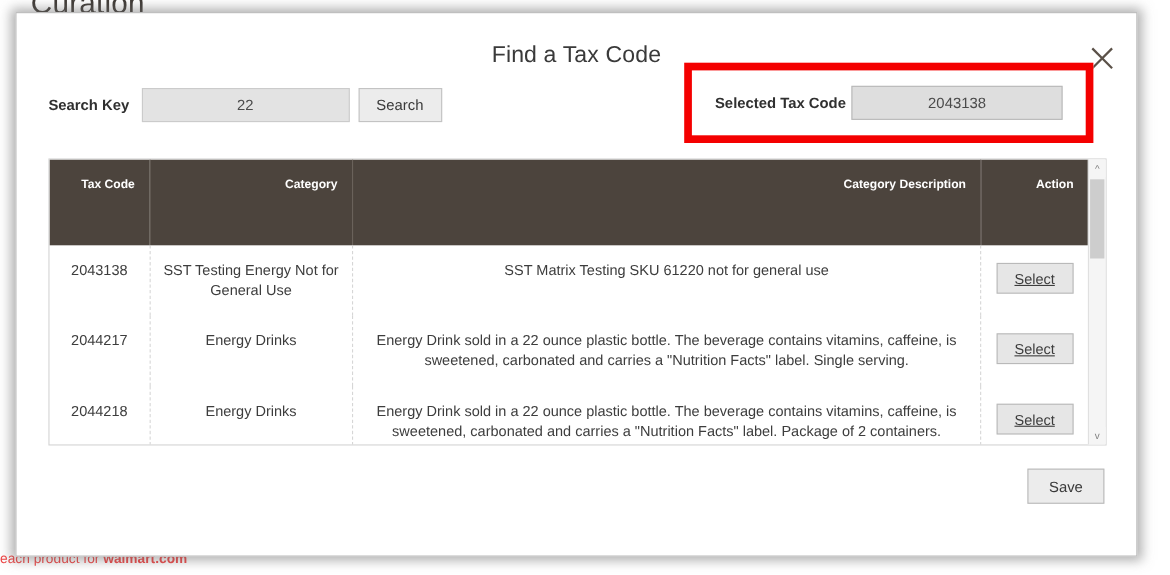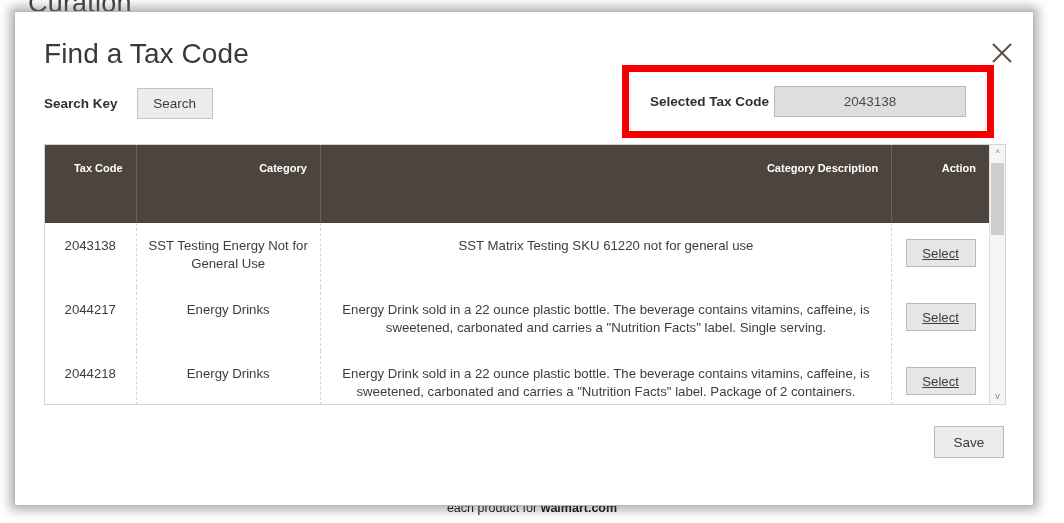--- a/index.html
+++ b/index.html
@@ -29,23 +29,22 @@
     font-size: 27px;
     color: #3f3a36;
     letter-spacing: .2px;
     white-space: nowrap;
   }
   .bg-footnote {
     position: absolute;
     left: 0;
     top: 501px;
     width: 1064px;
-    text-align: center;
     font-size: 12.5px;
-    color: #000000;
+    color: #ef4444;
     white-space: nowrap;
   }
   .bg-footnote b { font-weight: bold; }
 
   
   #modal {
     position: absolute;
     left: 14px;
     top: 11px;
     width: 1020px;
@@ -70,25 +69,26 @@
   .modal-body {
     position: absolute;
     left: 0; top: 0;
     width: 100%;
     height: 100%;
     padding: 26px 29px 0 29px;
     box-sizing: border-box;
   }
 
   .modal-title {
-    font-size: 28px;
+    font-size: 21px;
     color: #3a3a3a;
     font-weight: normal;
     margin: 0 0 17px 0;
     letter-spacing: .1px;
+    text-align: center;
   }
 
   
   .search-row {
     position: relative;
     display: flex;
     align-items: center;
     height: 32px;
   }
   .field-label {
@@ -290,20 +290,21 @@
         <line x1="24" y1="6" x2="6" y2="24" stroke="#5b5148" stroke-width="2"></line>
       </svg>
     </div>
 
     <div class="modal-body">
 
       <h2 class="modal-title">Find a Tax Code</h2>
 
       <div class="search-row">
         <span class="field-label">Search Key</span>
+        <input class="text-input" type="text" value="22" style="">
         <button class="btn search-btn">Search</button>
 
         <div class="highlight-box">
           <span class="field-label">Selected Tax Code</span>
           <input class="selected-input" type="text" readonly="" value="2043138" style="">
         </div>
       </div>
 
     </div>
 

